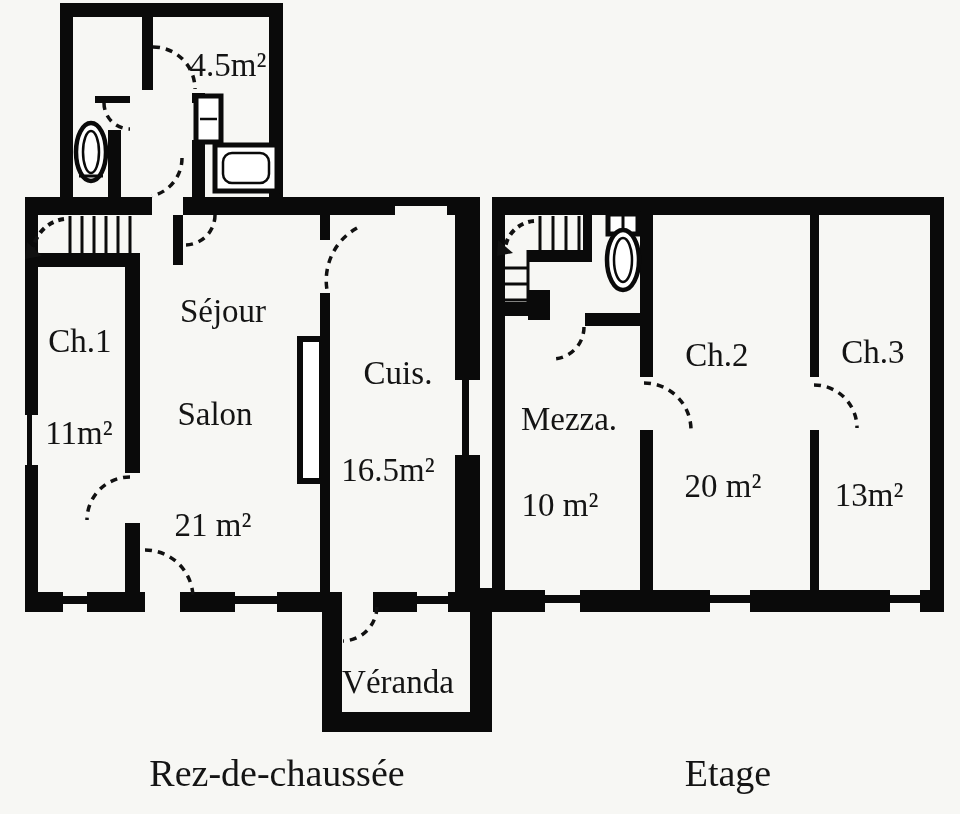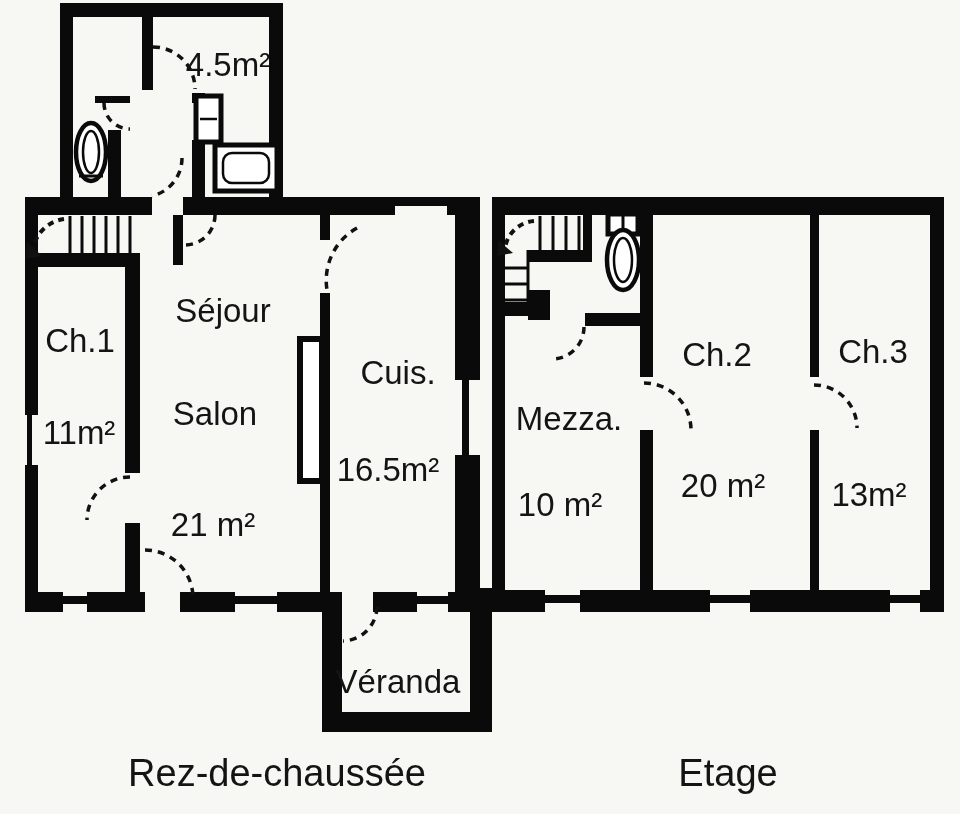--- a/index.html
+++ b/index.html
@@ -1,18 +1,18 @@
 <!DOCTYPE html>
 <html><head>
 <meta charset="utf-8">
 <style>
   html,body{margin:0;padding:0;background:#e9e9e9;}
   .canvas{
     position:relative;width:960px;height:814px;background:#f7f7f4;
-    font-family:Liberation Sans, sans-serif;overflow:hidden;
+    font-family:Liberation Serif, serif;overflow:hidden;
   }
   svg{display:block;}
   .wall{fill:#0a0a0a;stroke:none;}
   .thinwin{fill:#0a0a0a;}
   .tread{stroke:#0a0a0a;stroke-width:3;}
   .door{fill:none;stroke:#111;stroke-width:3.5;stroke-dasharray:7 6;}
   .arrow{fill:none;stroke:#111;stroke-width:4;stroke-dasharray:6 5;}
   .fixture{fill:#ffffff;stroke:#0a0a0a;}
   .roomlabel{fill:#141414;font-size:33px;}
   .arealabel{fill:#141414;font-size:33px;}

